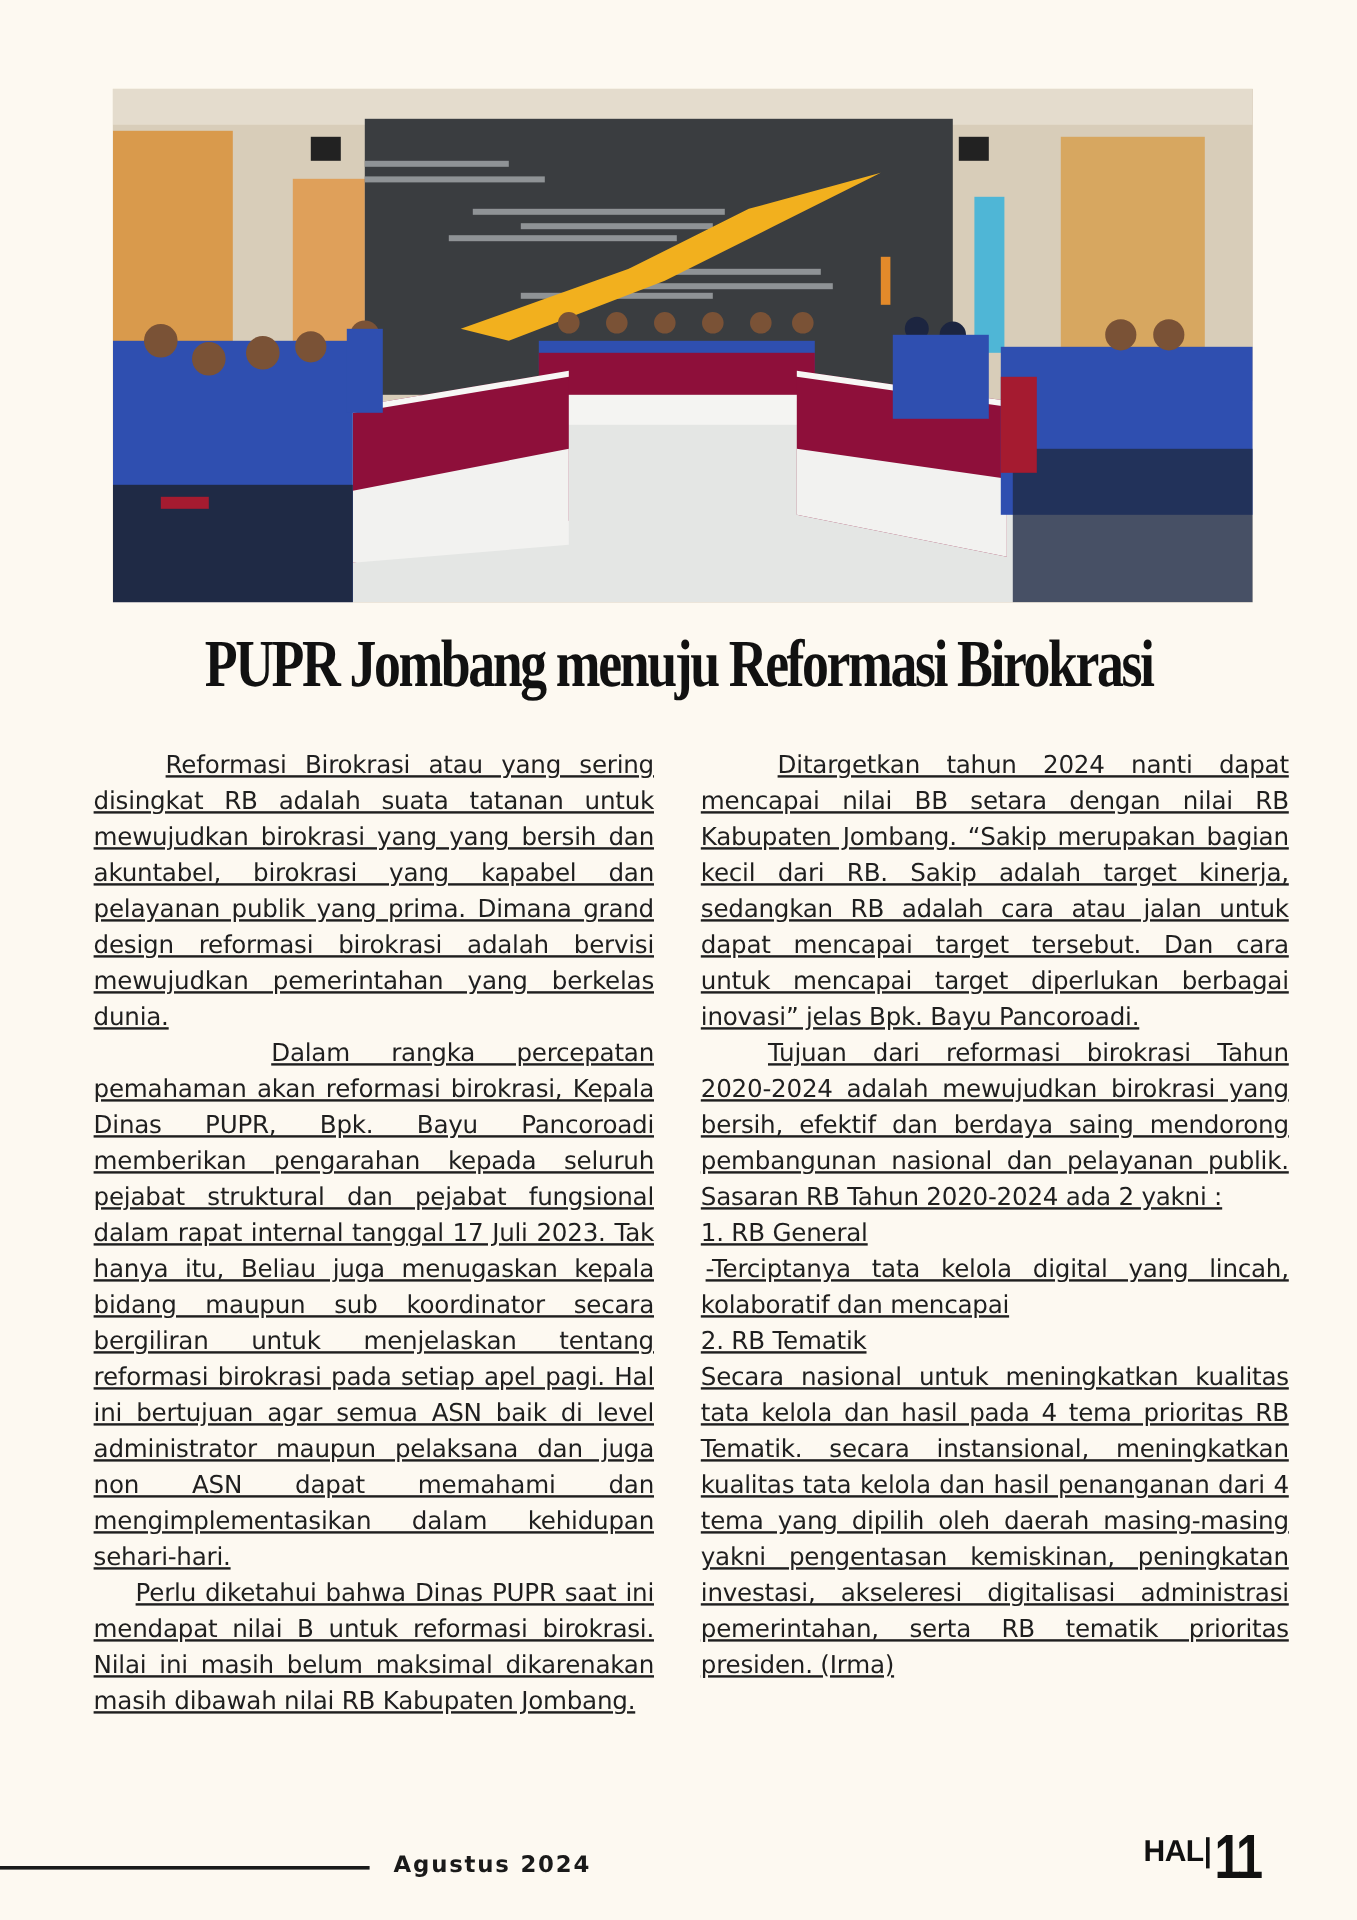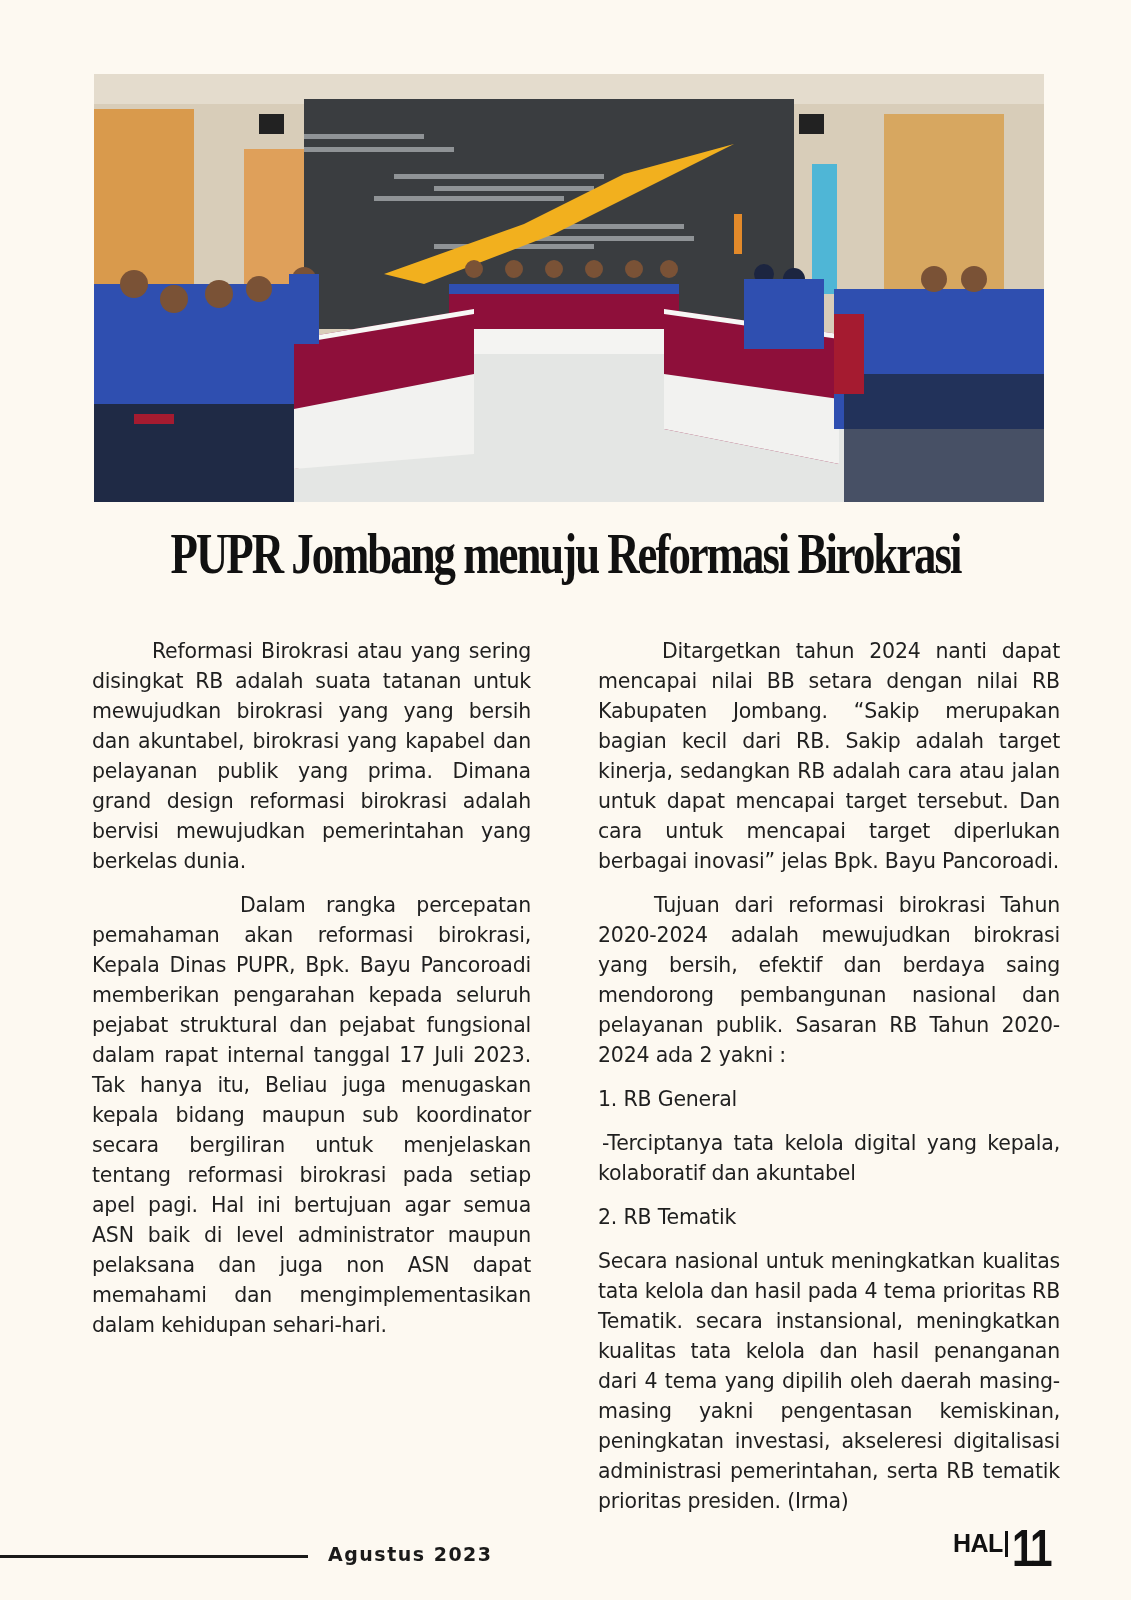--- a/index.html
+++ b/index.html
@@ -37,21 +37,21 @@
     top: 622px;
     font-family: "DejaVu Sans", sans-serif;
     font-size: 20.5px;
     line-height: 30px;
     text-align: justify;
     color: #1f1f1f;
     letter-spacing: -0.2px;
   }
   .col-left { left: 78px; width: 467px; }
   .col-right { left: 584px; width: 490px; }
-  .col p { margin: 14px; }
+  .col p { margin: 0; text-decoration: underline; }
   .ind1 { text-indent: 60px; }
   .ind2 { text-indent: 148px; }
   .ind3 { text-indent: 35px; }
   .ind4 { text-indent: 64px; }
   .ind5 { text-indent: 56px; }
   .ind-s1 { text-indent: 4px; }
   .ind-s2 { text-indent: 8px; }
   .footer-line {
     position: absolute;
     left: 0; top: 1555px;
@@ -166,30 +166,31 @@
     <rect x="740" y="240" width="30" height="80" fill="#a51b30"></rect>
     <rect x="40" y="340" width="40" height="10" fill="#a51b30"></rect>
   </svg>
 </div>
 
 <div class="title">PUPR Jombang menuju Reformasi Birokrasi</div>
 
 <div class="col col-left">
   <p class="ind1">Reformasi Birokrasi atau yang sering disingkat RB adalah suata tatanan untuk mewujudkan birokrasi yang yang bersih dan akuntabel, birokrasi yang kapabel dan pelayanan publik yang prima.  Dimana grand design reformasi birokrasi adalah bervisi mewujudkan pemerintahan yang berkelas dunia.</p>
   <p class="ind2">Dalam rangka percepatan pemahaman akan reformasi birokrasi, Kepala Dinas PUPR, Bpk. Bayu Pancoroadi memberikan pengarahan kepada seluruh pejabat struktural dan pejabat fungsional dalam rapat internal tanggal 17 Juli 2023. Tak hanya itu, Beliau juga menugaskan kepala bidang maupun sub koordinator secara bergiliran untuk menjelaskan tentang reformasi birokrasi pada setiap apel pagi. Hal ini bertujuan agar semua ASN baik di level administrator maupun pelaksana dan juga non ASN dapat memahami dan mengimplementasikan dalam kehidupan sehari-hari.</p>
+  <p class="ind3">Perlu diketahui bahwa Dinas PUPR saat ini mendapat nilai B untuk reformasi birokrasi. Nilai ini masih belum maksimal dikarenakan masih dibawah nilai RB Kabupaten Jombang.</p>
 </div>
 
 <div class="col col-right">
   <p class="ind4">Ditargetkan tahun 2024 nanti dapat mencapai nilai BB setara dengan nilai RB Kabupaten Jombang. “Sakip merupakan bagian kecil dari RB. Sakip adalah target kinerja, sedangkan RB adalah cara atau jalan untuk dapat mencapai target tersebut. Dan cara untuk mencapai target diperlukan berbagai inovasi” jelas Bpk. Bayu Pancoroadi.</p>
   <p class="ind5">Tujuan dari reformasi birokrasi Tahun 2020-2024 adalah mewujudkan birokrasi yang bersih, efektif dan berdaya saing mendorong pembangunan nasional dan pelayanan publik. Sasaran RB Tahun 2020-2024 ada 2 yakni :</p>
   <p>1. RB General</p>
-  <p class="ind-s1">-Terciptanya tata kelola digital yang kepala, kolaboratif dan akuntabel</p>
+  <p class="ind-s1">-Terciptanya tata kelola digital yang lincah, kolaboratif dan mencapai</p>
   <p>2. RB Tematik</p>
   <p>Secara nasional untuk meningkatkan kualitas tata kelola dan hasil pada 4 tema prioritas RB Tematik. secara instansional, meningkatkan kualitas tata kelola dan hasil penanganan dari 4 tema yang dipilih oleh daerah masing-masing yakni pengentasan kemiskinan, peningkatan investasi, akseleresi digitalisasi administrasi pemerintahan, serta RB tematik prioritas presiden. (Irma)</p>
 </div>
 
 <div class="footer-line"></div>
-<div class="footer-date">Agustus 2023</div>
+<div class="footer-date">Agustus 2024</div>
 <div class="footer-page">
   <span class="hal">HAL</span>
   <span class="sep"></span>
   <span class="num">11</span>
 </div>
 
 </body></html>

